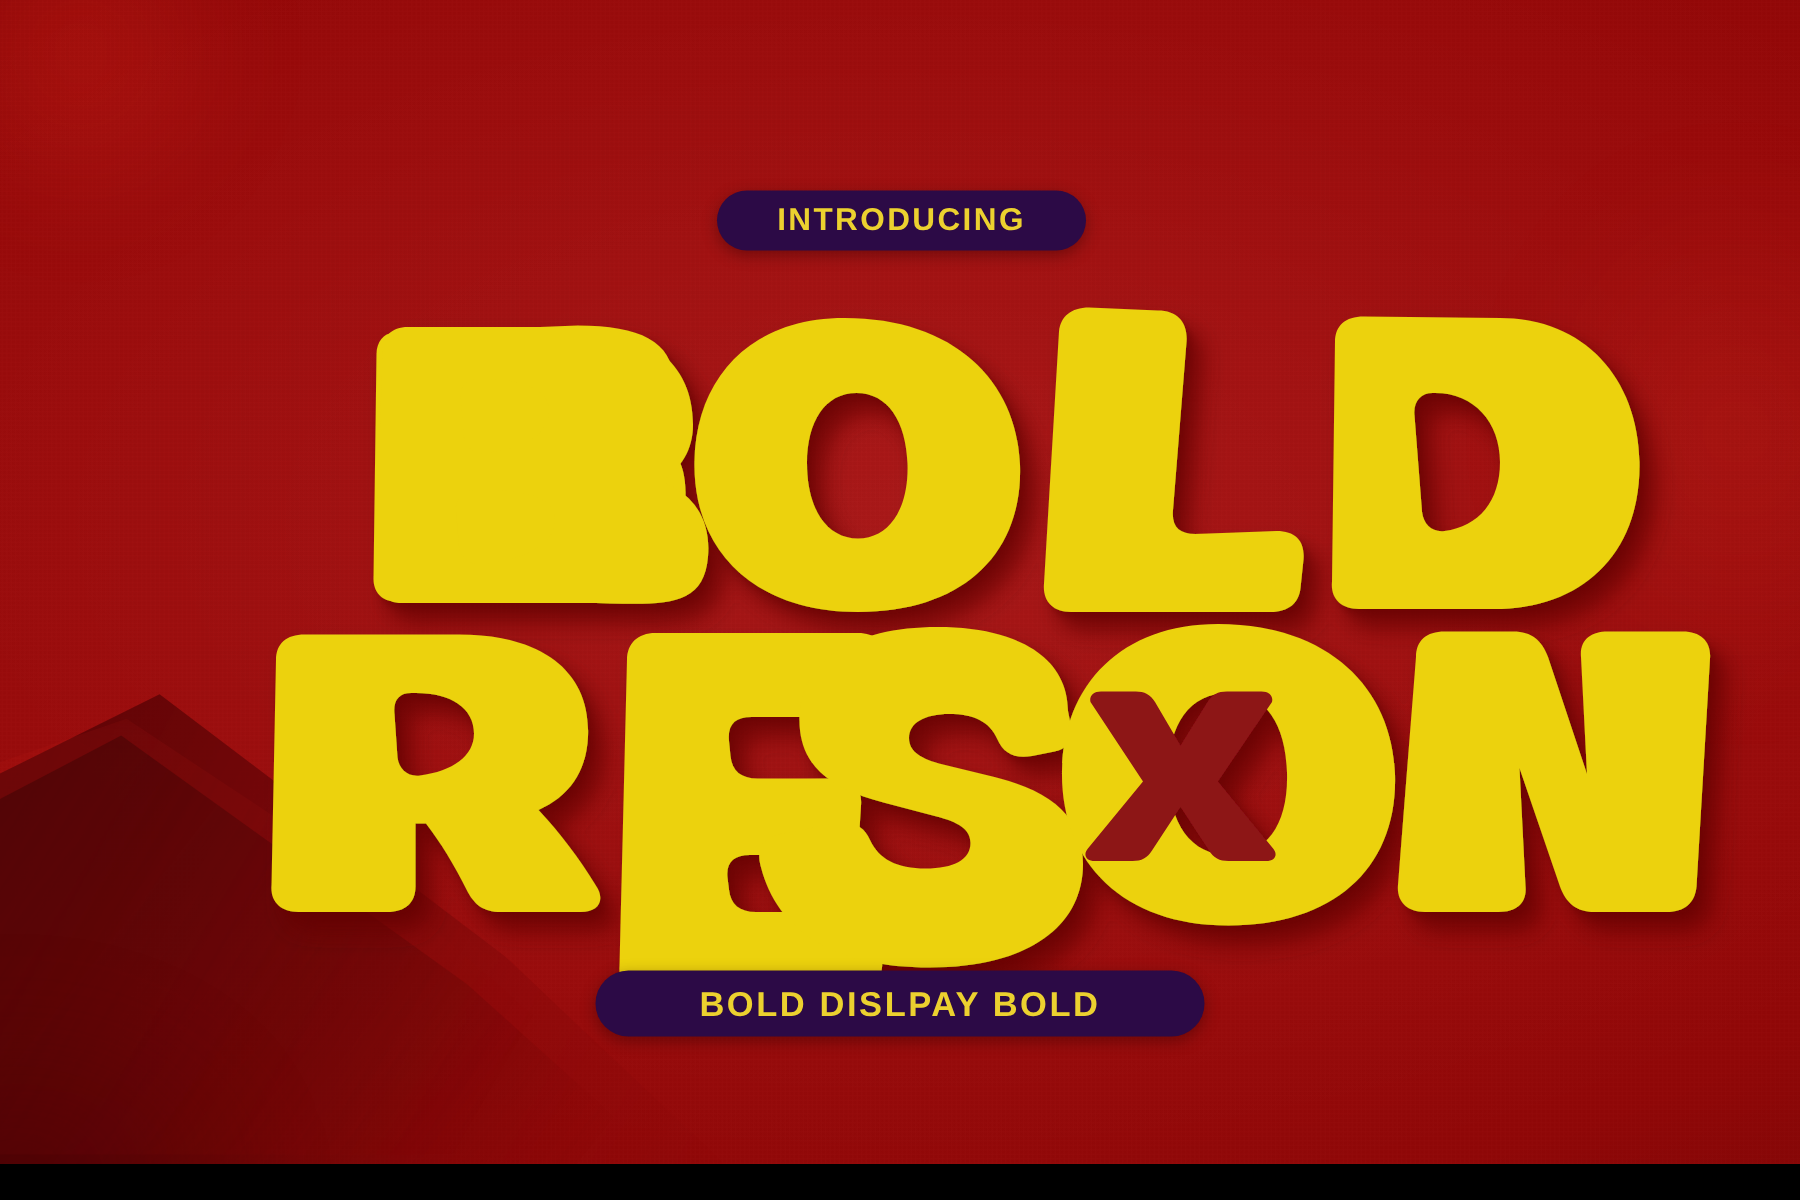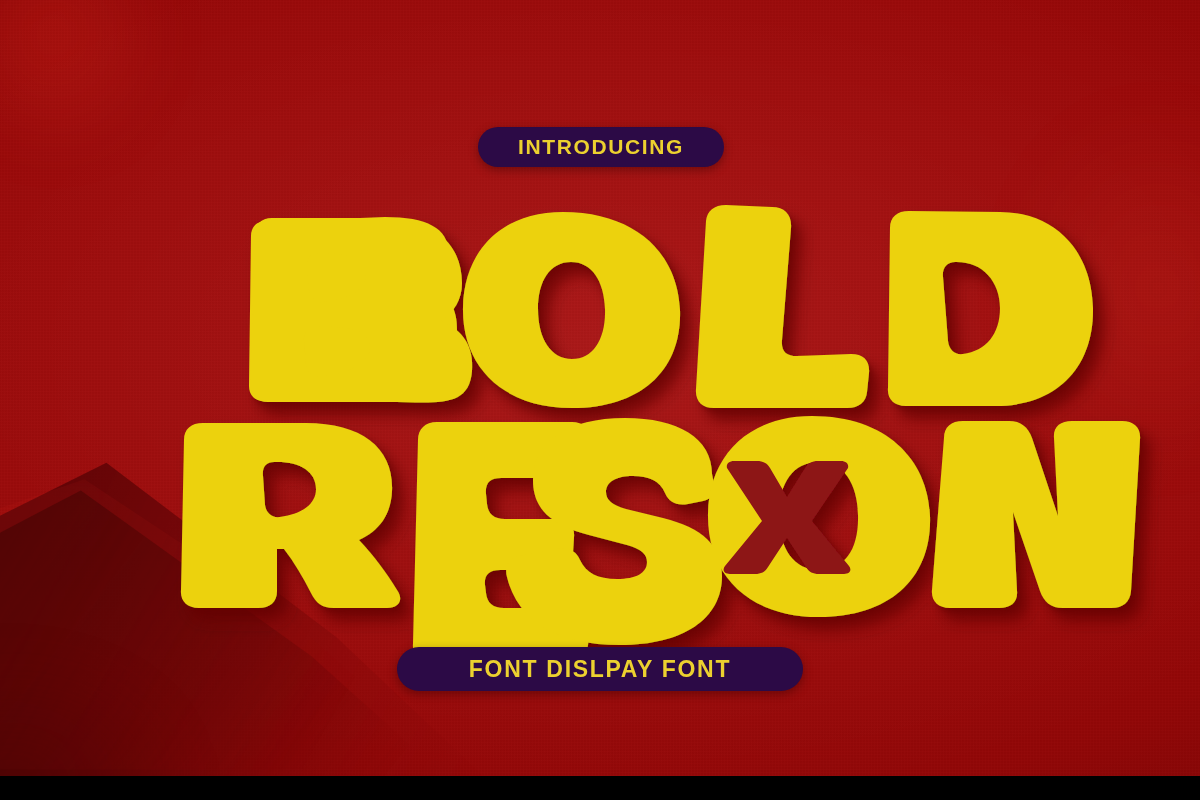--- a/index.html
+++ b/index.html
@@ -412,16 +412,16 @@
             L1017,591
             C1018,602 1011,608 999,608
             L950,608
             C938,608 931,601 932,590 Z"></path>
         </g>
       </g>
     </svg>
   </div>
 
   <div class="badge" id="badge-bottom">
-    <span>FONT DISLPAY FONT</span>
+    <span>BOLD DISLPAY BOLD</span>
   </div>
 
 </div>
 
 </body></html>

